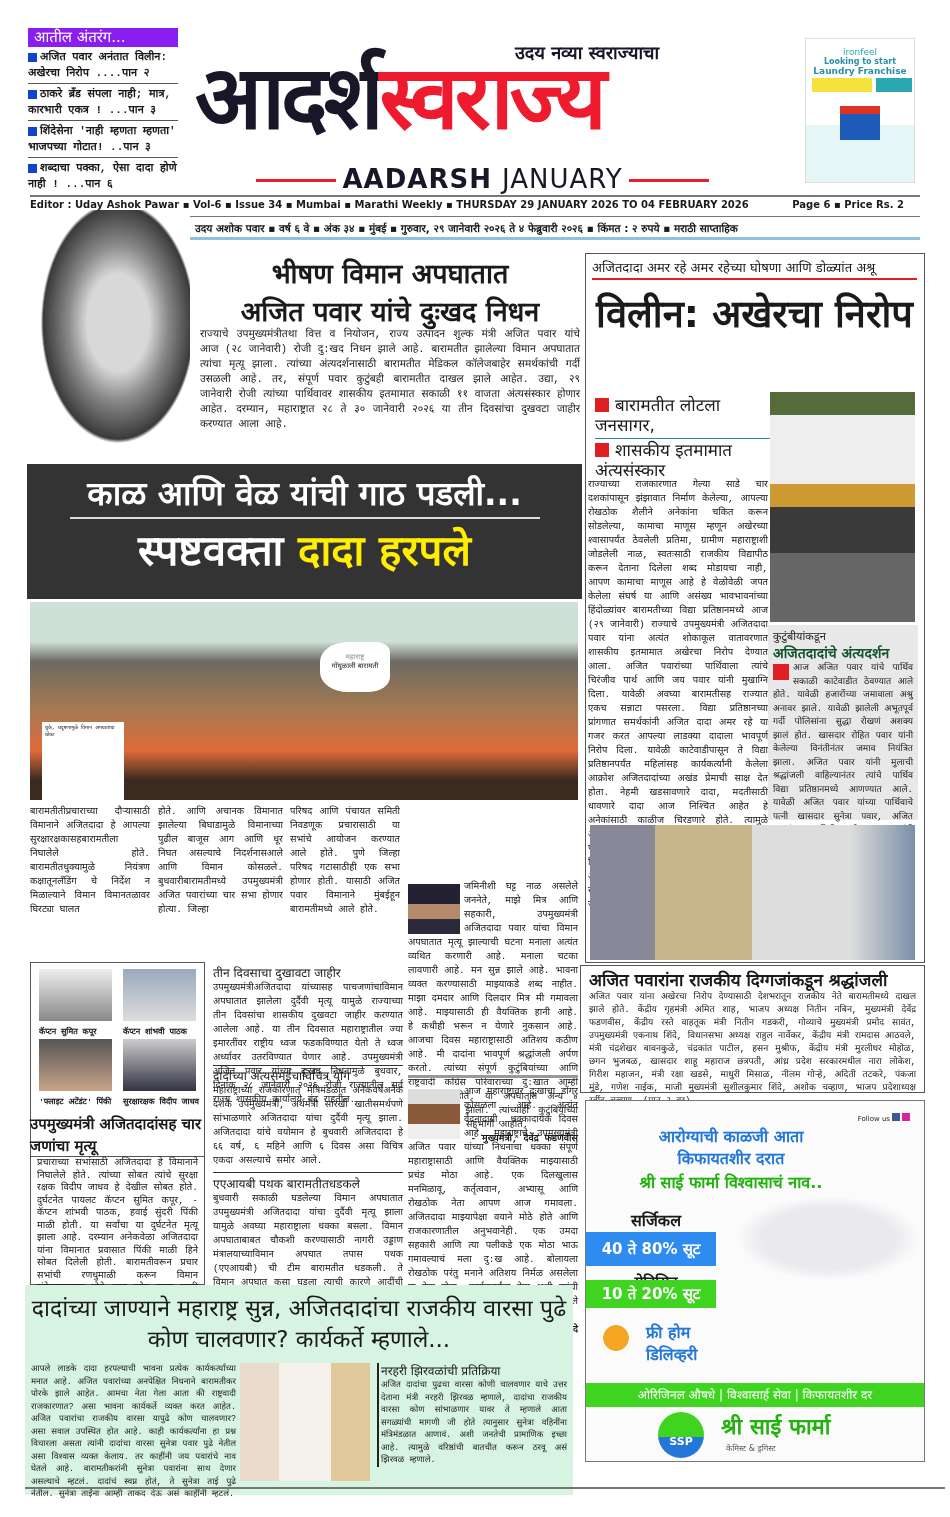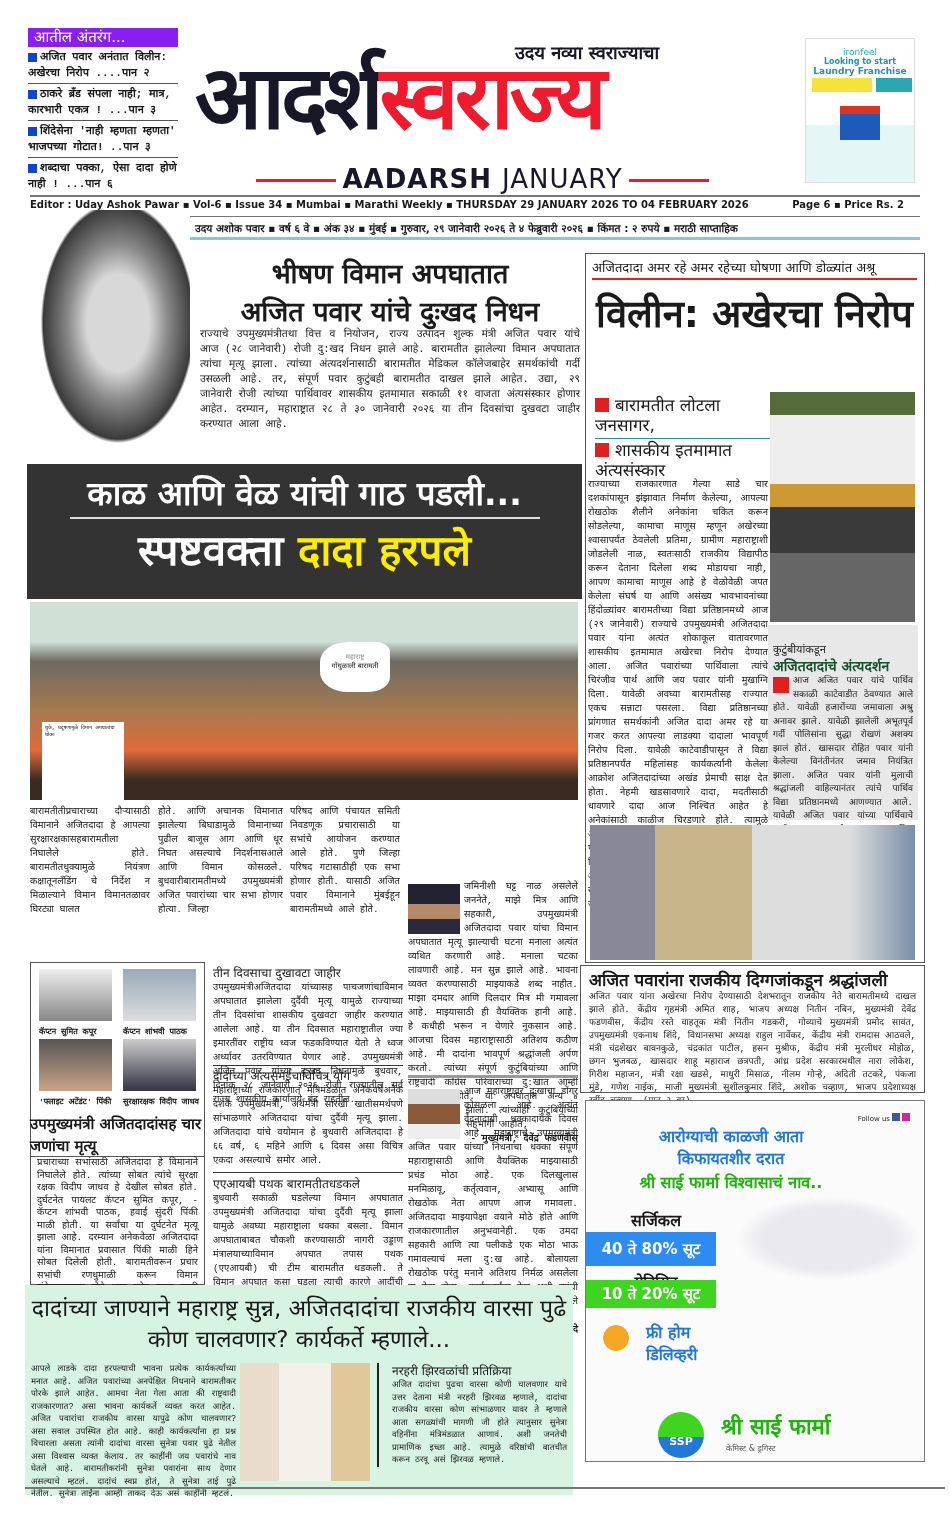--- a/index.html
+++ b/index.html
@@ -63,35 +63,35 @@
 
 #r-box{left:585px;top:253px;width:340px;height:710px;border:1px solid #555}
 #r-kicker{left:592px;top:258px;width:325px;font-size:13px;border-bottom:2px solid #e02020;padding-bottom:2px}
 #r-h{left:592px;top:290px;width:325px;text-align:center;font-size:38px;font-weight:bold;line-height:48px}
 #r-b1,#r-b2{left:595px;font-size:17px;line-height:20px}
 #r-b1{top:395px;width:180px;border-bottom:1px solid #2a8a9a;padding-bottom:3px}
 #r-b2{top:440px;width:180px}
 .rsq{display:inline-block;width:14px;height:14px;background:#e02020;margin-right:6px;vertical-align:-1px}
 #r-photo{left:770px;top:392px;width:145px;height:230px;background:linear-gradient(180deg,#556b3a 0 10%,#eee 10% 40%,#c93 40% 50%,#3a3a3a 50% 70%,#666 70%)}
 #r-body{left:588px;top:478px;width:180px;font-size:9.5px;line-height:14px;text-align:justify}
-#r-side{left:768px;top:625px;width:150px;height:195px;background:#e8e8e8;padding:16px 5px}
+#r-side{left:768px;top:625px;width:150px;height:195px;background:#e8e8e8;padding:3px 5px}
 #r-side .k{font-size:11px}
 #r-side .h{font-size:14px;font-weight:bold;color:#14532d}
 #r-side .b{font-size:9px;line-height:13.5px;text-align:justify}
 #r-side .drop{float:left;width:16px;height:16px;background:#e02020;margin:2px 4px 0 0}
 #r-photo2{left:590px;top:825px;width:325px;height:135px;background:linear-gradient(90deg,#889 0 20%,#c9b58a 20% 50%,#ddd 50% 80%,#7a8fa8)}
 #tribute{left:580px;top:965px;width:345px;height:128px;border:1px solid #555;padding:3px 8px}
 #tribute .h{font-size:17px;font-weight:bold;line-height:22px}
 #tribute .b{font-size:9px;line-height:13px;text-align:justify}
 
 #bottom{left:25px;top:1285px;width:548px;height:210px;background:#d7f4e3}
 #bottom .h{font-size:23px;text-align:center;line-height:31px;padding-top:8px}
 #bottom .b1{position:absolute;left:6px;top:78px;width:205px;font-size:8.5px;line-height:12.5px;text-align:justify}
 #bottom .ph{position:absolute;left:215px;top:78px;width:130px;height:118px;background:linear-gradient(90deg,#e9dccd 0 30%,#f4f0ea 30% 70%,#e0c89a 70%)}
-#bottom .s{position:absolute;left:352px;top:78px;width:190px;border-left:2px solid #222;padding-left:13px}
+#bottom .s{position:absolute;left:352px;top:78px;width:190px;border-left:2px solid #222;padding-left:2px}
 #bottom .s .sh{font-size:12px}
 #bottom .s .b{font-size:8.5px;line-height:12.5px;text-align:justify}
 #bottom-rule{left:25px;top:1487px;width:920px}
 
 #ad{left:585px;top:1100px;width:340px;height:180px;border:1px solid #777;border-bottom:none;background:#fbfbfb}
 #ad2{left:585px;top:1280px;width:340px;height:182px;border:1px solid #777;border-top:none;background:#fbfbfb}
 #ad .follow{position:absolute;right:14px;top:12px;font-size:7px}
 #ad .fb{display:inline-block;width:8px;height:8px;background:#3b5998;margin-left:2px}
 #ad .ig{display:inline-block;width:8px;height:8px;background:#d6249f;margin-left:2px}
 #ad .h1{position:absolute;left:0;top:25px;width:290px;text-align:center;font-size:16px;font-weight:bold;color:#2277d8;line-height:22px}
@@ -250,16 +250,17 @@
   <div class="lab2">मेडिसिन</div>
   <div class="cart"></div>
 </div>
 <div id="ad2" class="abs">
   <div class="off2">10 ते 20% सूट</div>
   <div class="scooter"></div>
   <div class="del">
       <div>फ्री होम</div>
       <div>डिलिव्हरी</div>
     </div>
+  <div class="strip">ओरिजिनल औषधे | विश्वासार्ह सेवा | किफायतशीर दर</div>
   <div class="logo">SSP</div>
   <div class="nm">श्री साई फार्मा</div>
   <div class="sub">केमिस्ट &amp; ड्रगिस्ट</div>
 </div>
 
 </body></html>

